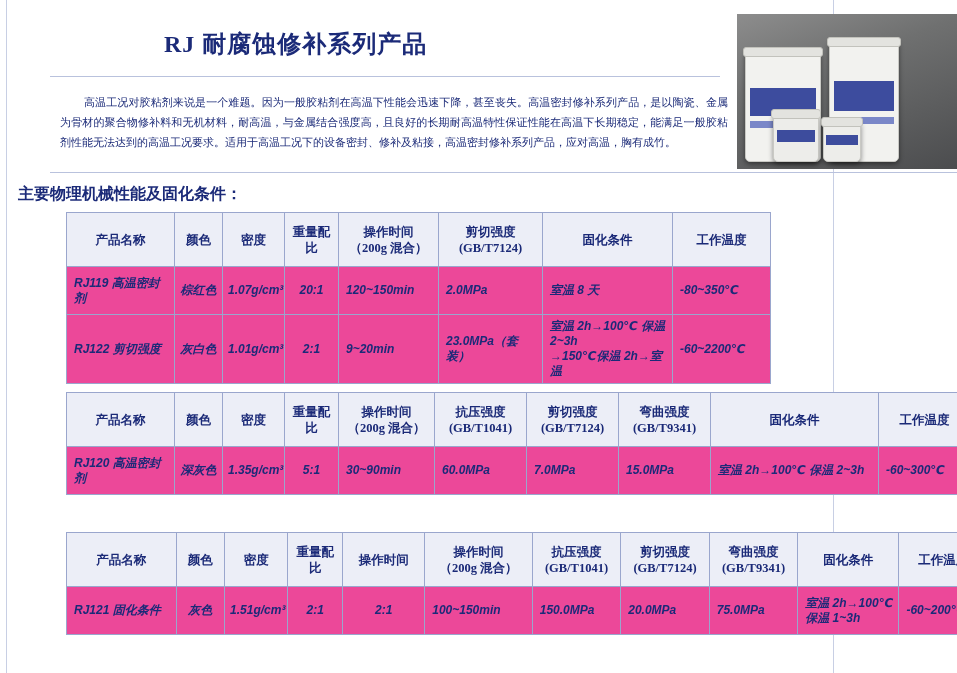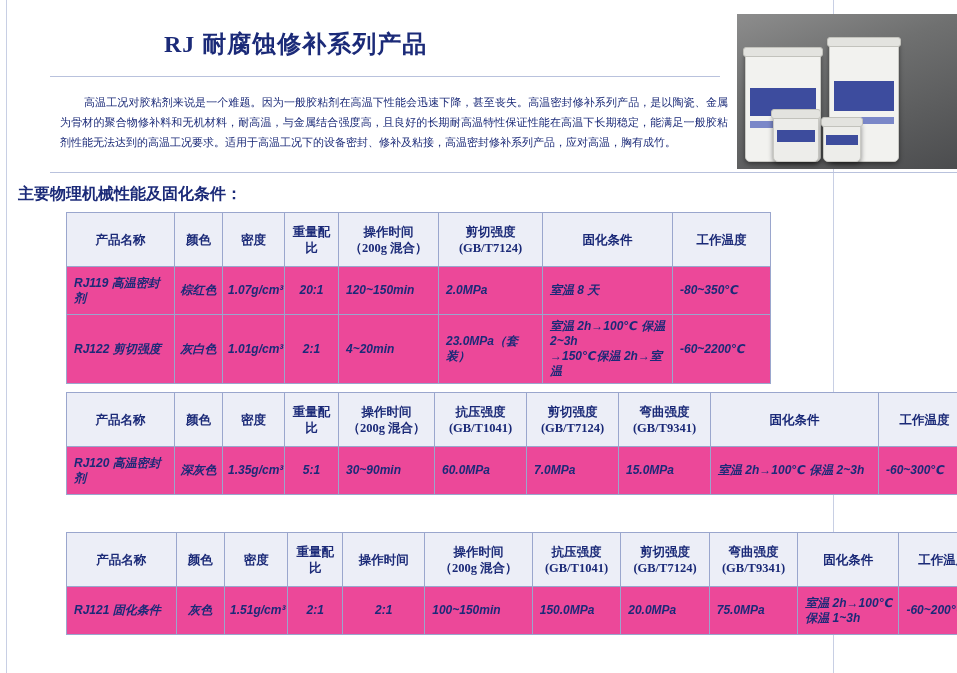--- a/index.html
+++ b/index.html
@@ -250,21 +250,21 @@
         <td class="l">120~150min</td>
         <td class="l">2.0MPa</td>
         <td class="l">室温 8 天</td>
         <td class="l">-80~350℃</td>
       </tr>
       <tr>
         <td class="l">RJ122 剪切强度</td>
         <td class="c">灰白色</td>
         <td class="c">1.01g/cm³</td>
         <td class="c">2:1</td>
-        <td class="l">4~20min</td>
+        <td class="l">9~20min</td>
         <td class="l">23.0MPa（套装）</td>
         <td class="l">
           <span>室温 2h→100℃ 保温 2~3h</span><br><span>→150℃保温 2h→室温</span>
         </td>
         <td class="l">-60~2200℃</td>
       </tr>
     </tbody>
   </table>
 
   <table class="spec" id="table2">

